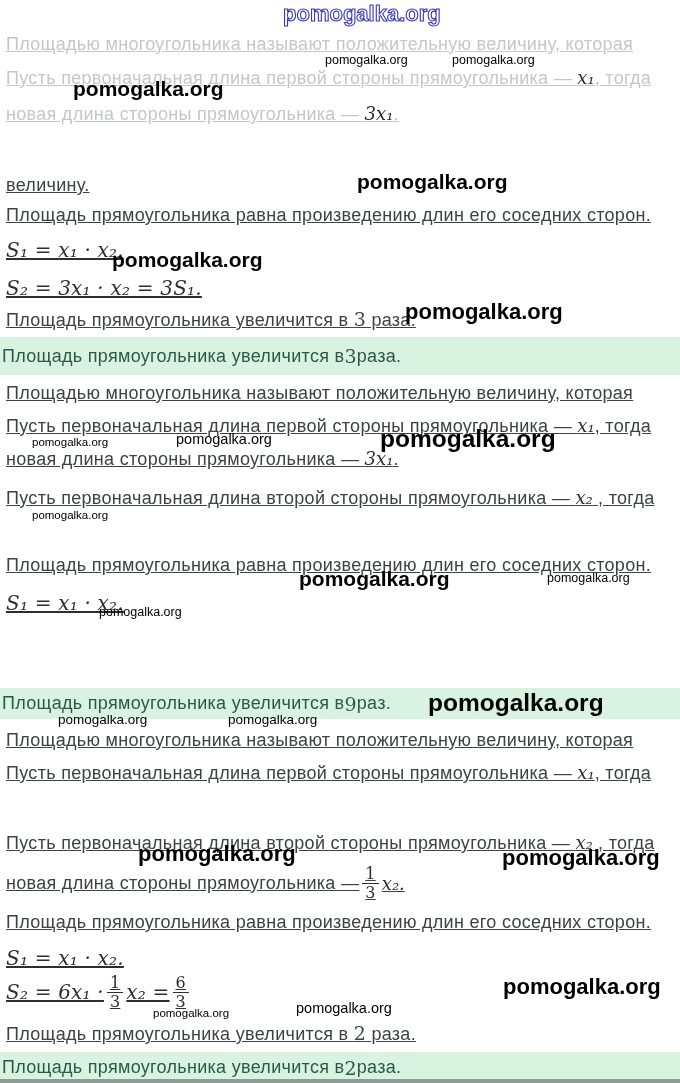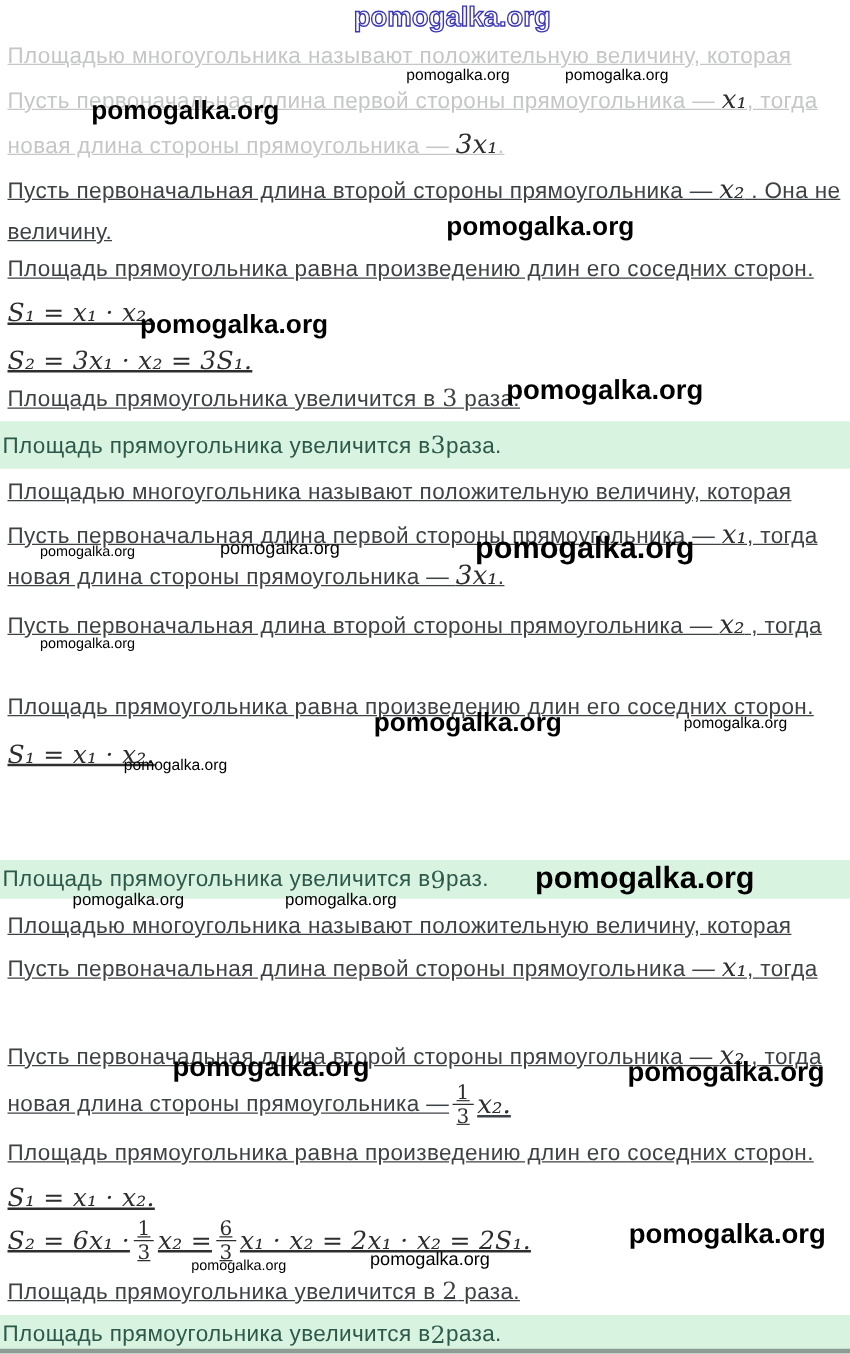--- a/index.html
+++ b/index.html
@@ -2,21 +2,21 @@
 <html lang="ru"><head>
 <meta charset="utf-8">
 <style>
   html,body{margin:0;padding:0;background:#ffffff;}
   .page{
     position:relative;width:680px;height:1083px;background:#ffffff;overflow:hidden;
     font-family:"Liberation Sans","DejaVu Sans",sans-serif;color:#3f4245;
   }
   .line{position:absolute;left:6px;font-size:18px;letter-spacing:0.3px;white-space:nowrap;margin:0;text-decoration:underline;}
   .faded{color:#c5c7c7;}
-  .imath{font-family:"DejaVu Serif","Liberation Serif",serif;font-style:italic;font-size:21px;color:#2e2e2e;letter-spacing:0;}
+  .imath{font-family:"DejaVu Serif","Liberation Serif",serif;font-style:italic;font-size:18px;color:#2e2e2e;letter-spacing:0;}
   .rnum{font-family:"DejaVu Serif","Liberation Serif",serif;font-size:19px;color:inherit;font-style:normal;}
   .mline{font-family:"DejaVu Serif","Liberation Serif",serif;font-style:italic;font-size:20px;color:#2e2e2e;letter-spacing:0.2px;}
   .vline{display:flex;align-items:center;}
   .frac{
     display:inline-flex;flex-direction:column;align-items:center;vertical-align:middle;
     font-family:"DejaVu Serif","Liberation Serif",serif;font-style:normal;font-size:16px;
     line-height:1.1;color:#2e2e2e;margin:0 3px;
   }
   .frac .num{padding:0 3px;}
   .frac .den{border-top:1.5px solid #2e2e2e;padding:0 3px;}
@@ -41,21 +41,20 @@
 <body>
 
 <div class="page">
 
   <p class="line faded" style="top:34px"><span>Площадью многоугольника называют положительную величину, которая</span></p>
 
   <p class="line faded" style="top:67px"><span>Пусть первоначальная длина первой стороны прямоугольника — </span><span class="imath">x₁</span><span>, тогда</span></p>
 
   <p class="line faded" style="top:103px"><span>новая длина стороны прямоугольника — </span><span class="imath">3x₁</span><span>.</span></p>
 
-  <p class="line" style="top:139px"><span>Пусть первоначальная длина второй стороны прямоугольника — </span><span class="imath">x₂</span><span> . Она не</span></p>
 
   <p class="line" style="top:175px"><span>величину.</span></p>
 
   <p class="line" style="top:205px"><span>Площадь прямоугольника равна произведению длин его соседних сторон.</span></p>
 
   <p class="line mline" style="top:238px"><span>S₁ = x₁ · x₂.</span></p>
 
   <p class="line mline" style="top:276px"><span>S₂ = 3x₁ · x₂ = 3S₁.</span></p>
 
   <p class="line" style="top:308px"><span>Площадь прямоугольника увеличится в </span><span class="rnum">3</span><span> раза.</span></p>
@@ -111,21 +110,20 @@
       <span>S₂ = 6x₁ · </span>
       <span class="frac">
         <span class="num">1</span>
         <span class="den">3</span>
       </span>
       <span>x₂ = </span>
       <span class="frac">
         <span class="num">6</span>
         <span class="den">3</span>
       </span>
-      <span>x₁ · x₂ = 2x₁ · x₂ = 2S₁.</span>
     </p>
 
   <p class="line" style="top:1022px"><span>Площадь прямоугольника увеличится в </span><span class="rnum">2</span><span> раза.</span></p>
 
   <div class="answer-bar" style="top:1052px;height:31px">
       <span>Площадь прямоугольника увеличится в </span>
       <span class="rnum">2</span>
       <span> раза.</span>
     </div>
 

